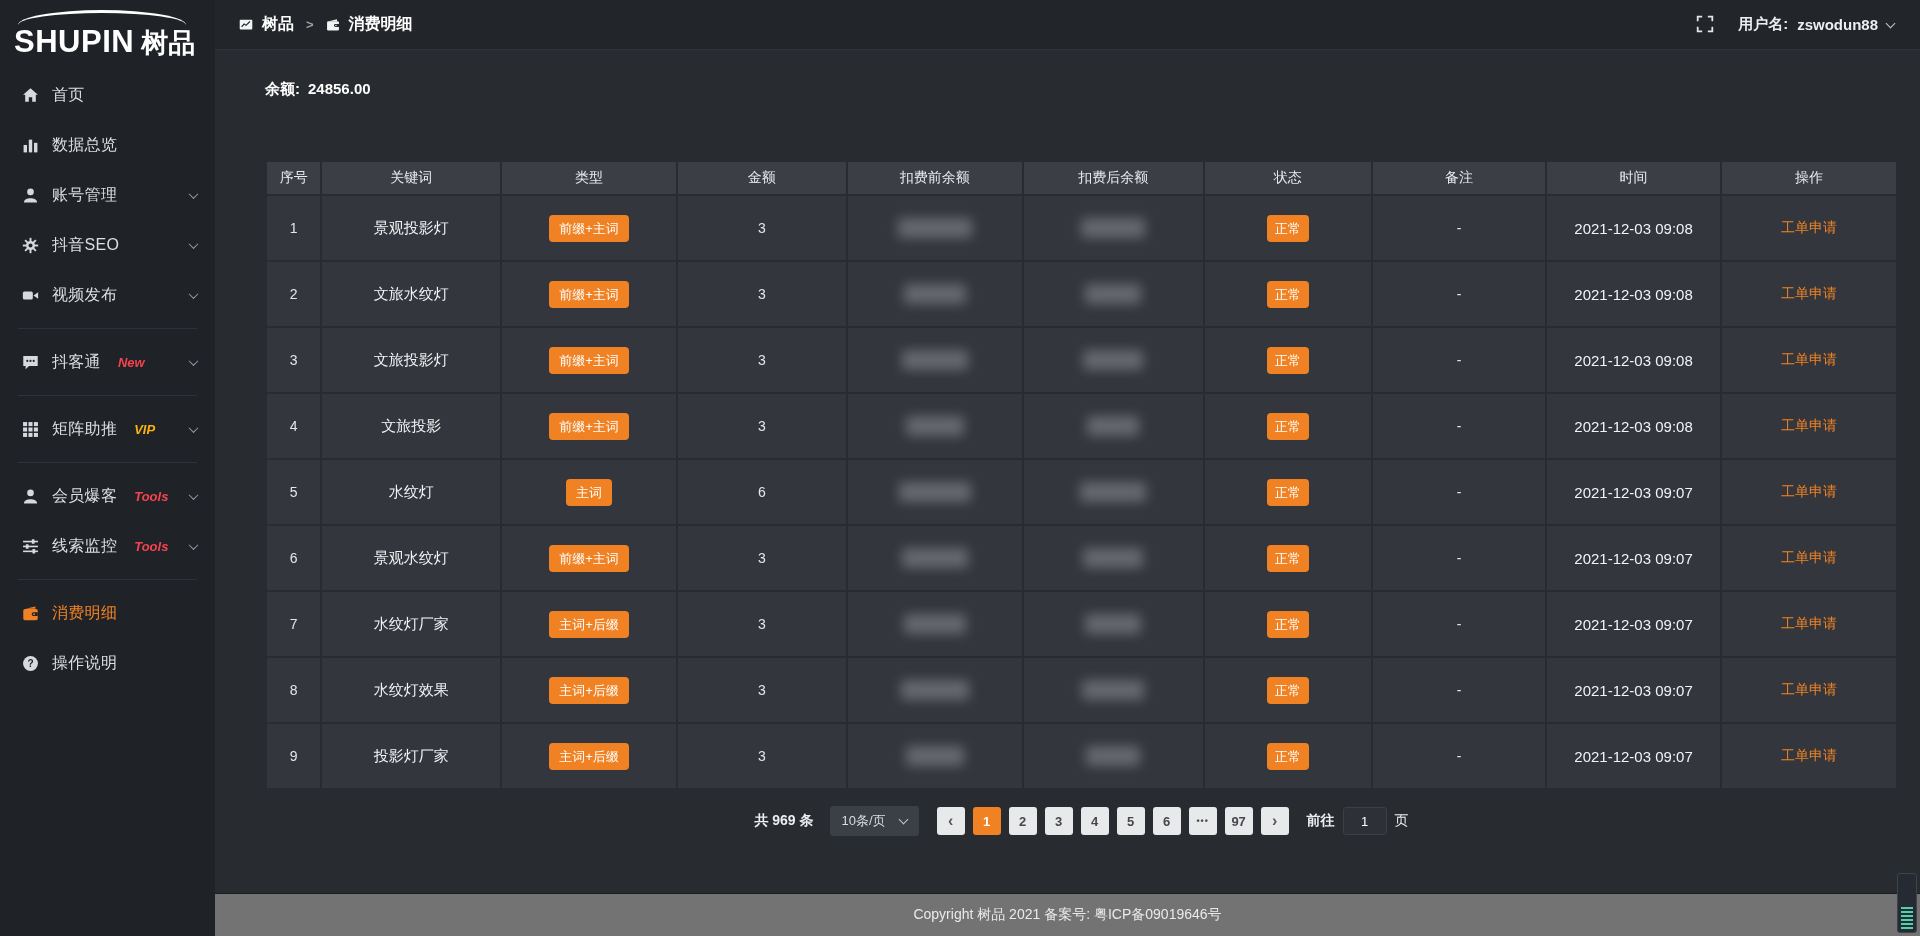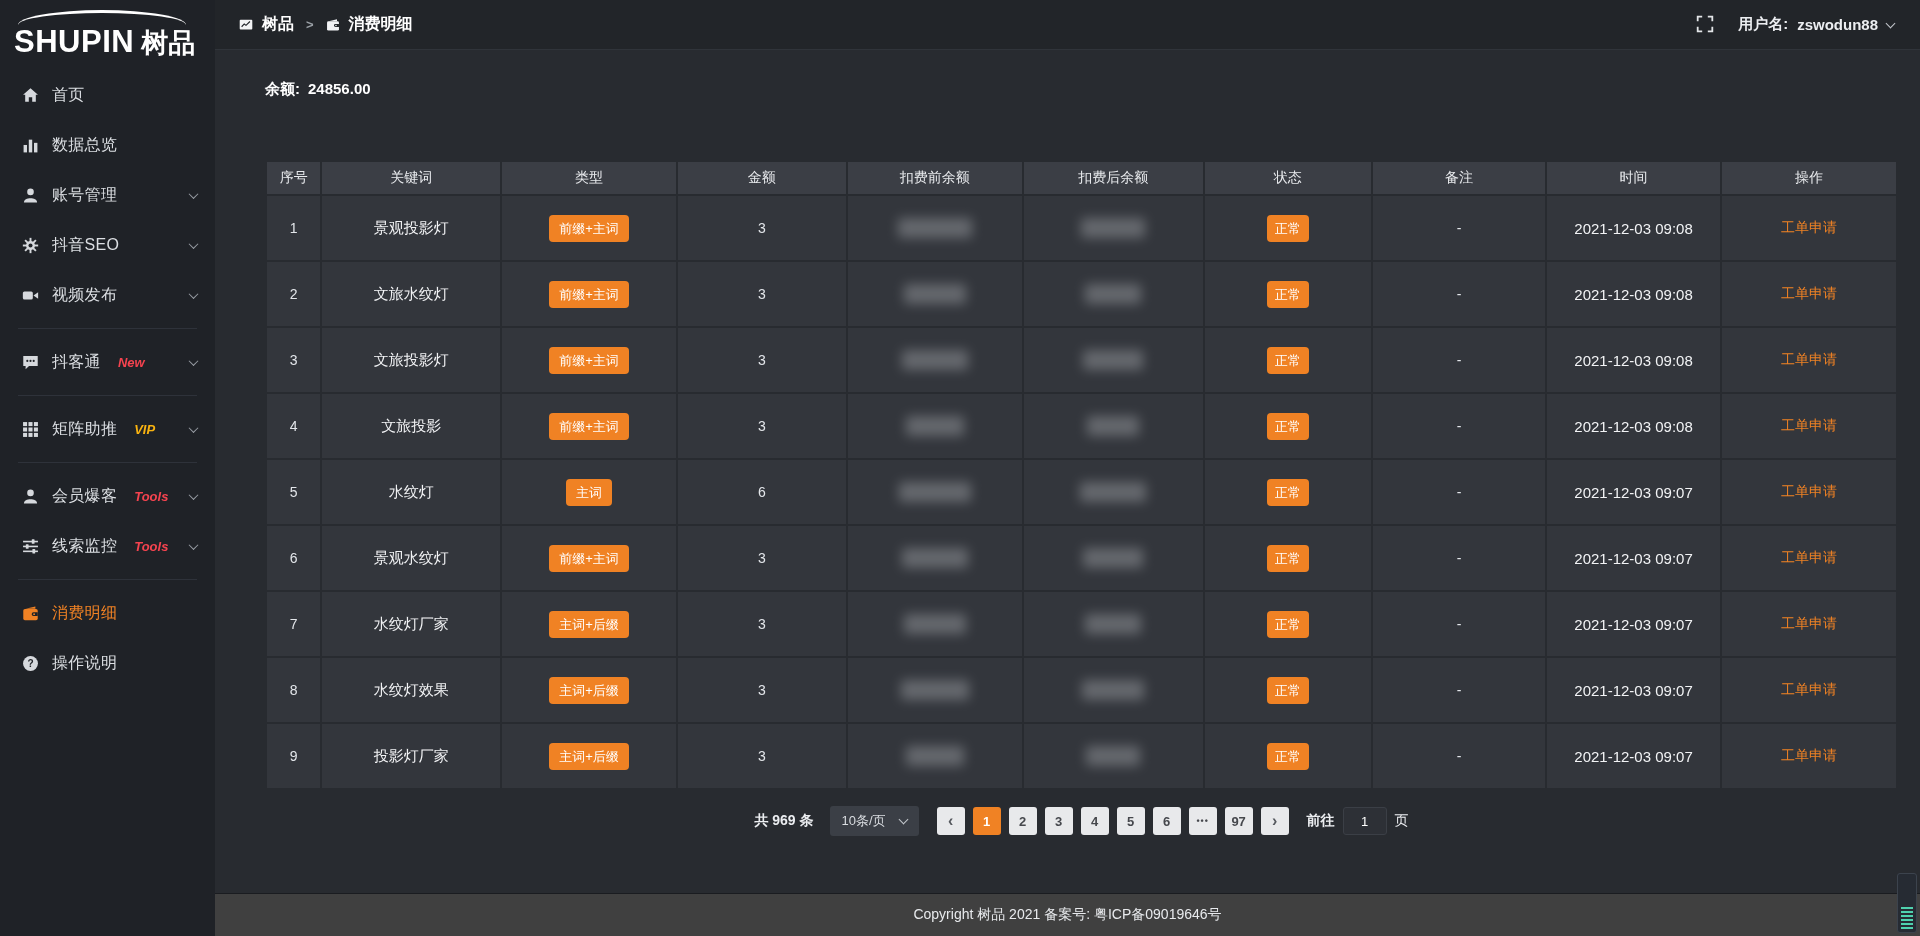--- a/index.html
+++ b/index.html
@@ -61,21 +61,21 @@
   .pg-size { display:flex; align-items:center; gap:14px; background:#3b3f46; border-radius:3px; height:30px; padding:0 12px; font-size:13px; color:#d9dce0; cursor:pointer; margin-right:10px; }
   .pg-size .user-chev { border-color:#9196: } 
   .pg-btn { min-width:28px; height:28px; padding:0 5px; display:flex; align-items:center; justify-content:center;
     background:#e8e9eb; color:#46484d; border-radius:3px; font-size:13px; font-weight:600; cursor:pointer; }
   .pg-btn.arrow { color:#55585e; font-size:16px; font-weight:700; }
   .pg-btn.active { background:#f08224; color:#fff; }
   .pg-goto-label { margin-left:10px; font-weight:600; }
   .pg-input { width:44px; height:28px; background:#2d3036; border:1px solid #3b3f46; border-radius:3px; color:#fff; text-align:center; font-size:13px; font-family:inherit; }
 
   
-  .footer { position:absolute; left:215px; right:0; bottom:0; height:43px; background:#404040; border-top:1px solid #1a1c20;
+  .footer { position:absolute; left:215px; right:0; bottom:0; height:43px; background:#737373; border-top:1px solid #1a1c20;
     display:flex; align-items:center; justify-content:center; font-size:14px; color:#e8eaed; z-index:2; }
 
   .corner-widget { position:absolute; right:3px; bottom:3px; width:20px; height:60px; background:#262b33;
     border:1px solid #3c434d; border-radius:3px; z-index:5; }
   .corner-widget::after { content:""; position:absolute; left:3px; right:3px; bottom:3px; height:22px;
     background:repeating-linear-gradient(to bottom,#4fd1ae 0 2px,rgba(0,0,0,0) 2px 4px); }
 </style>
 </head>
 <body>
 

